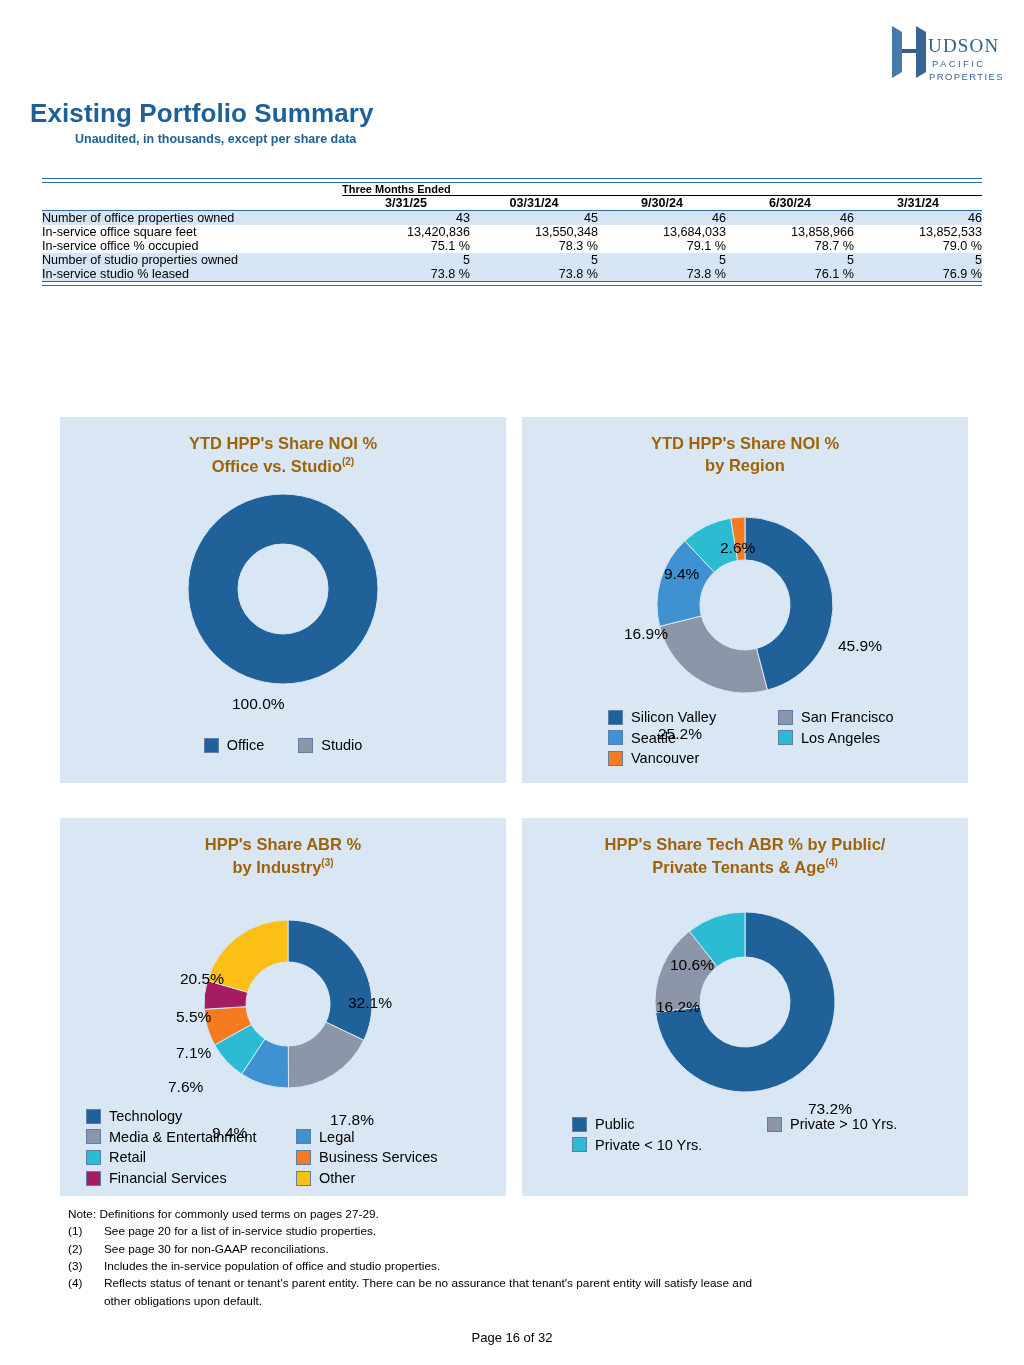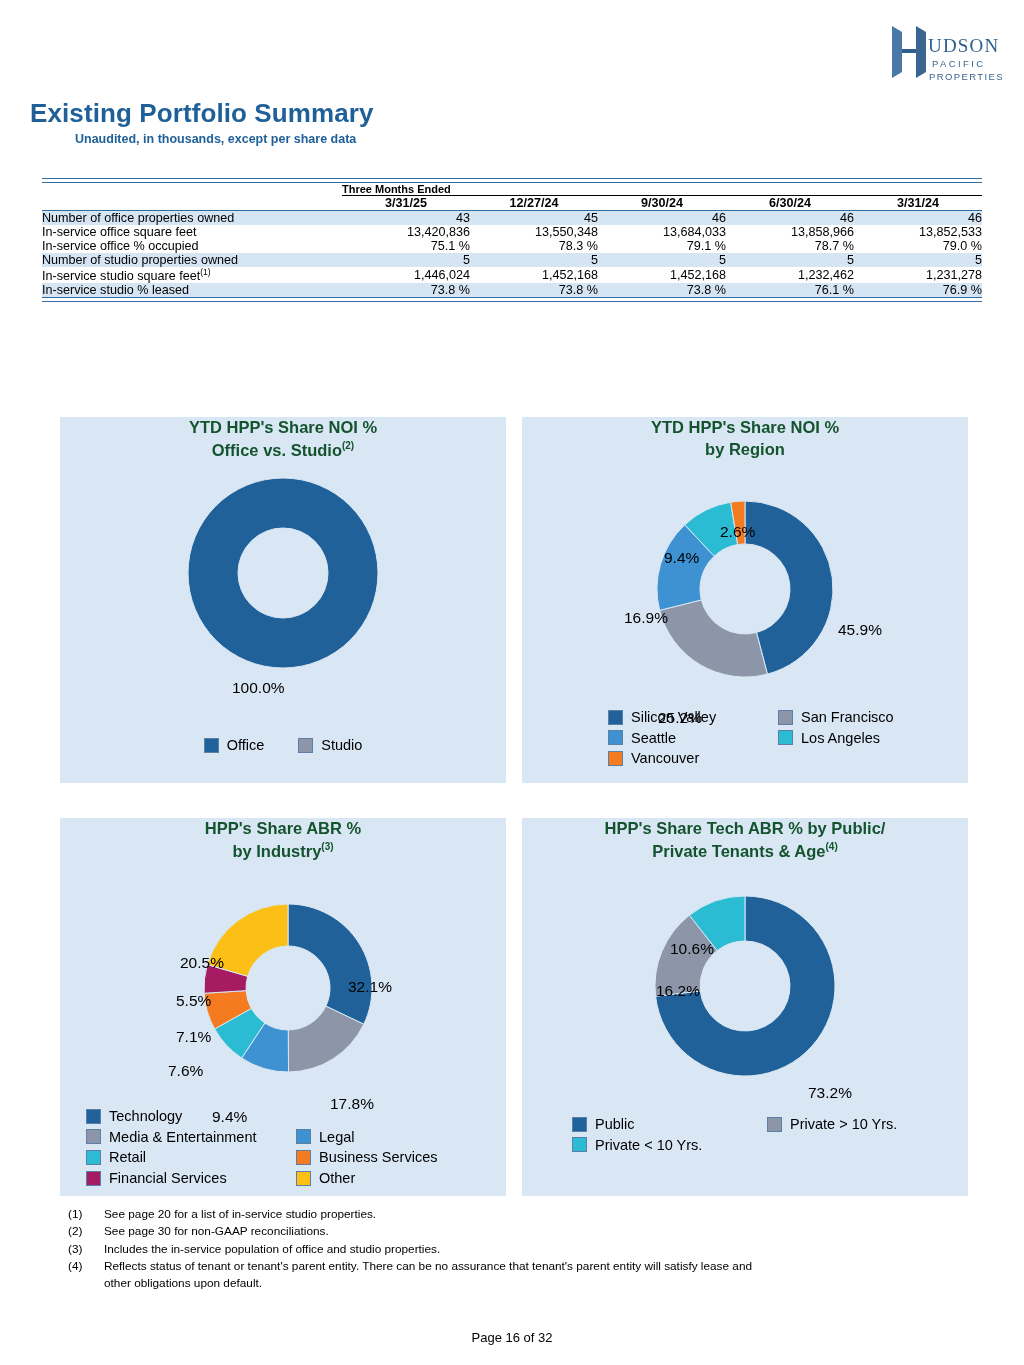--- a/index.html
+++ b/index.html
@@ -43,21 +43,21 @@
   
   .panel{
     position:absolute;background:#D9E7F5;
   }
   #panel-office{left:60px;top:417px;width:446px;height:366px;}
   #panel-region{left:522px;top:417px;width:446px;height:366px;}
   #panel-industry{left:60px;top:818px;width:446px;height:378px;}
   #panel-tech{left:522px;top:818px;width:446px;height:378px;}
   .chart-title{
     text-align:center;font-size:16.5px;font-weight:bold;
-    line-height:1.33;color:#14532d;
+    line-height:1.33;padding-top:16px;color:#a16207;
   }
   .chart-title sup{font-size:10px;}
   .donut-area{position:relative;width:100%;}
   .donut-area svg{display:block;margin:0 auto;}
   .dlabel{
     position:absolute;font-size:15.5px;color:#000;white-space:nowrap;
   }
   
   .legend{position:absolute;display:flex;flex-wrap:wrap;}
   .lg-item{display:flex;align-items:center;font-size:14.5px;line-height:1.42;}
@@ -112,21 +112,21 @@
         <tr>
           <td class="rule-top" colspan="6"></td>
         </tr>
         <tr>
           <td></td>
           <td class="grp-head grp-underline" colspan="5">Three Months Ended</td>
         </tr>
         <tr>
           <td class="lbl-head"></td>
           <td class="col-head">3/31/25</td>
-          <td class="col-head">12/27/24</td>
+          <td class="col-head">03/31/24</td>
           <td class="col-head">9/30/24</td>
           <td class="col-head">6/30/24</td>
           <td class="col-head">3/31/24</td>
         </tr>
         <tr class="shade">
           <td class="lbl">Number of office properties owned</td>
           <td class="val">43</td>
           <td class="val">45</td>
           <td class="val">46</td>
           <td class="val">46</td>
@@ -148,28 +148,20 @@
           <td class="val">78.7 %</td>
           <td class="val">79.0 %</td>
         </tr>
         <tr class="shade">
           <td class="lbl">Number of studio properties owned</td>
           <td class="val">5</td>
           <td class="val">5</td>
           <td class="val">5</td>
           <td class="val">5</td>
           <td class="val">5</td>
-        </tr>
-        <tr class="">
-          <td class="lbl">In-service studio square feet<sup>(1)</sup></td>
-          <td class="val">1,446,024</td>
-          <td class="val">1,452,168</td>
-          <td class="val">1,452,168</td>
-          <td class="val">1,232,462</td>
-          <td class="val">1,231,278</td>
         </tr>
         <tr class="shade">
           <td class="lbl">In-service studio % leased</td>
           <td class="val">73.8 %</td>
           <td class="val">73.8 %</td>
           <td class="val">73.8 %</td>
           <td class="val">76.1 %</td>
           <td class="val">76.9 %</td>
         </tr>
         <tr>
@@ -325,20 +317,21 @@
         <span>Private  &gt; 10 Yrs.</span>
       </div>
       <div class="lg-item" style="width:195px">
         <span class="swatch" style="background:#2BBCD4"></span>
         <span>Private &lt; 10 Yrs.</span>
       </div>
     </div>
 </div>
 
 <div class="notes">
+  <div>Note: Definitions for commonly used terms on pages 27-29.</div>
   <div id="notes-list">
       <div class="note-row">
         <span class="note-marker">(1)</span>
         <span class="note-text">See page 20 for a list of in-service studio properties.</span>
       </div>
       <div class="note-row">
         <span class="note-marker">(2)</span>
         <span class="note-text">See page 30 for non-GAAP reconciliations.</span>
       </div>
       <div class="note-row">

